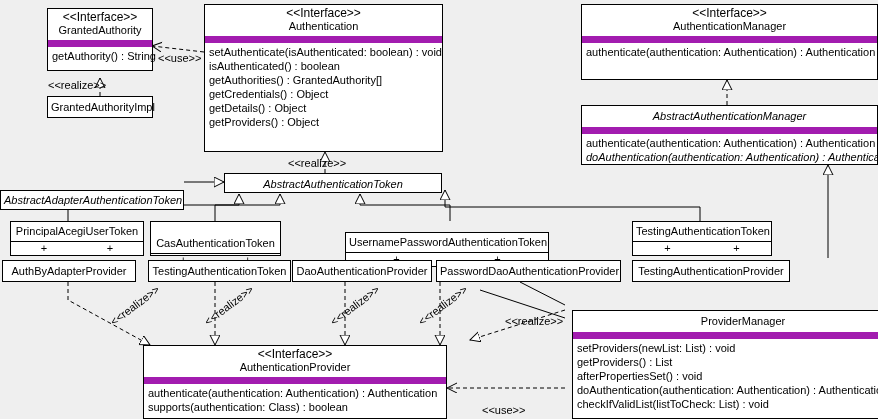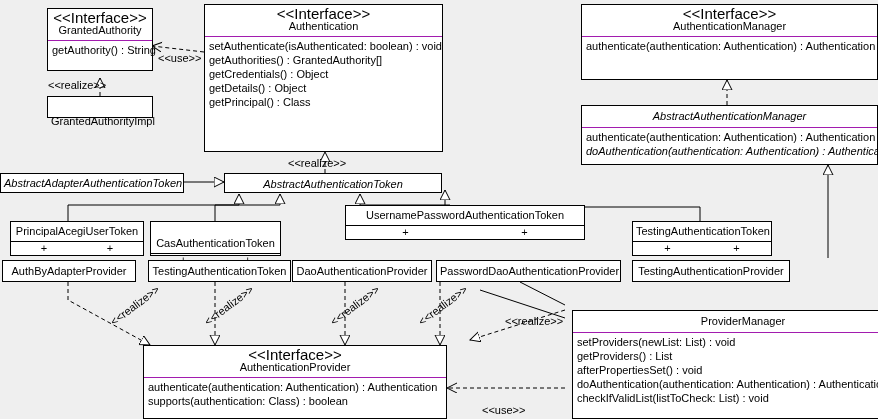--- a/index.html
+++ b/index.html
@@ -36,31 +36,31 @@
     box-sizing: border-box;
     z-index: 2;
   }
   .hdr {
     text-align: center;
     padding: 2px 3px 3px 3px;
     line-height: 13px;
   }
   .stereo {
     display: block;
-    font-size: 15px;
+    font-size: 12px;
     line-height: 13px;
   }
   .cname {
     display: block;
     font-size: 11px;
     line-height: 13px;
   }
   .cname.italic { font-style: italic; }
   .sep {
-    border-top: 1px solid #a21caf;
+    border-top: 7px solid #a21caf;
   }
   .ops {
     padding: 2px 3px 2px 4px;
   }
   .op {
     display: block;
     line-height: 14px;
     white-space: nowrap;
     overflow: visible;
   }
@@ -141,36 +141,37 @@
     <div class="hdr">
       <span class="stereo">&lt;&lt;Interface&gt;&gt;</span>
       <span class="cname">GrantedAuthority</span>
     </div>
     <div class="ops sep">
       <span class="op">getAuthority() : String</span>
     </div>
   </div>
 
   <div class="box" style="left:47px; top:96px; width:106px; height:22px;">
-    <div class="hdr" style="padding-top:18px;">
+    <div class="hdr" style="padding-top:4px;">
       <span class="cname">GrantedAuthorityImpl</span>
     </div>
   </div>
 
   <div class="box" style="left:204px; top:4px; width:239px; height:148px;">
     <div class="hdr">
       <span class="stereo">&lt;&lt;Interface&gt;&gt;</span>
       <span class="cname">Authentication</span>
     </div>
     <div class="ops sep">
       <span class="op">setAuthenticate(isAuthenticated: boolean) : void</span>
+      <span class="op">isAuthenticated() : boolean</span>
       <span class="op">getAuthorities() : GrantedAuthority[]</span>
       <span class="op">getCredentials() : Object</span>
       <span class="op">getDetails() : Object</span>
-      <span class="op">getPrincipal() : Class</span>
+      <span class="op">getProviders() : Object</span>
     </div>
   </div>
 
   <div class="box" style="left:581px; top:4px; width:297px; height:76px;">
     <div class="hdr">
       <span class="stereo">&lt;&lt;Interface&gt;&gt;</span>
       <span class="cname">AuthenticationManager</span>
     </div>
     <div class="ops sep">
       <span class="op">authenticate(authentication: Authentication) : Authentication</span>
@@ -180,21 +181,21 @@
   <div class="box" style="left:581px; top:105px; width:297px; height:60px;">
     <div class="hdr" style="padding-top:4px; padding-bottom:4px;">
       <span class="cname italic">AbstractAuthenticationManager</span>
     </div>
     <div class="ops sep">
       <span class="op">authenticate(authentication: Authentication) : Authentication</span>
       <span class="op italic">doAuthentication(authentication: Authentication) : Authentication</span>
     </div>
   </div>
 
-  <div class="box" style="left:0px; top:173px; width:184px; height:20px;">
+  <div class="box" style="left:0px; top:190px; width:184px; height:20px;">
     <div class="hdr" style="padding-top:3px;">
       <span class="cname italic">AbstractAdapterAuthenticationToken</span>
     </div>
   </div>
 
   <div class="box" style="left:224px; top:173px; width:218px; height:20px;">
     <div class="hdr" style="padding-top:4px;">
       <span class="cname italic">AbstractAuthenticationToken</span>
     </div>
   </div>
@@ -212,21 +213,21 @@
   <div class="box" style="left:150px; top:221px; width:131px; height:35px;">
     <div class="hdr" style="padding-top:15px; padding-bottom:3px;">
       <span class="cname">CasAuthenticationToken</span>
     </div>
     <div class="plusrow">
       <span>+</span>
       <span>+</span>
     </div>
   </div>
 
-  <div class="box" style="left:345px; top:205px; width:240px; height:35px;">
+  <div class="box" style="left:345px; top:232px; width:204px; height:35px;">
     <div class="hdr" style="padding-top:3px; padding-bottom:3px;">
       <span class="cname">UsernamePasswordAuthenticationToken</span>
     </div>
     <div class="plusrow">
       <span>+</span>
       <span>+</span>
     </div>
   </div>
 
   <div class="box" style="left:632px; top:221px; width:140px; height:35px;">

